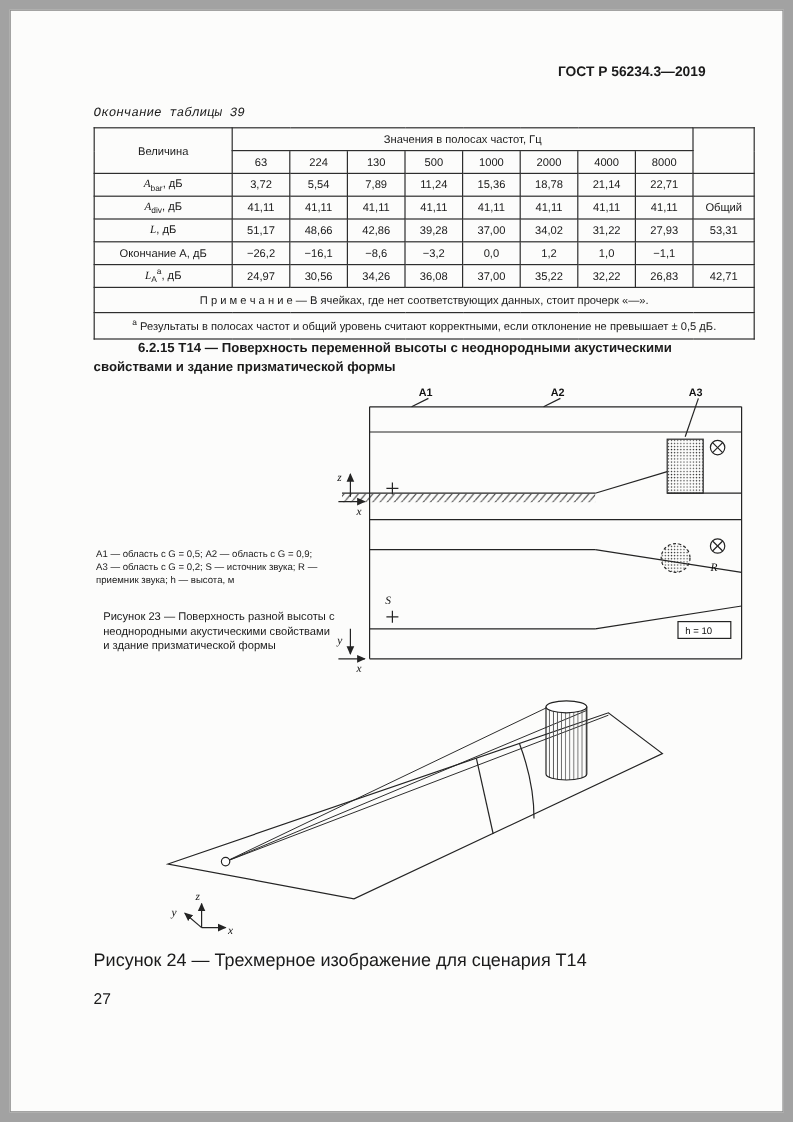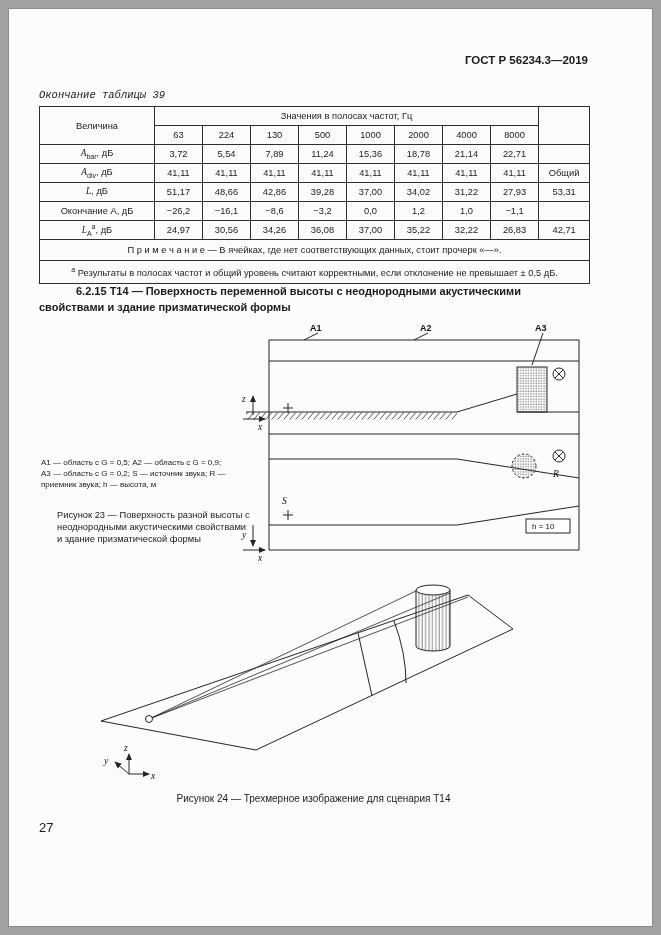--- a/index.html
+++ b/index.html
@@ -1,40 +1,40 @@
 <!DOCTYPE html>
 <html><head>
 <meta charset="utf-8">
 <style>
   * { margin:0; padding:0; box-sizing:border-box; }
   html,body { width:661px; height:935px; }
   body { background:#a2a2a2; font-family:"Liberation Sans", sans-serif; color:#1a1a1a; position:relative; }
-  .page { position:absolute; left:8px; top:8px; right:8px; bottom:8px; background:#fcfcfb; border:1px solid #8d8d8d; }
+  .page { position:absolute; left:8px; top:8px; right:8px; bottom:8px; background:#fcfcfb; border:1px solid #8d8d8d;padding-left:39px; }
   .content { position:relative; height:100%; padding:45px 64px 0 30px; }
 
   .doc-header { text-align:right; font-weight:bold; font-size:11.5px; }
   .tbl-caption { font-style:italic; font-size:10.5px; margin-top:23px;font-family:Liberation Mono, monospace; }
 
   table { width:100%; border-collapse:collapse; margin-top:5px; table-layout:fixed; }
   col.c-lbl { width:115px; } col.c-f { width:48px; } col.c-t { width:51px; }
   th,td { border:1px solid #2e2e2e; font-size:9.3px; text-align:center; padding:2px 3px; height:19px; font-weight:normal; }
   td.lbl .math { font-family:"Liberation Serif",serif; font-style:italic; }
   sub { font-size:7px; } sup { font-size:7px; }
   tr.note-row td, tr.foot-row td { text-align:center; padding:4px 6px; height:auto; line-height:1.3; }
 
   .sec-heading { font-weight:bold; font-size:11px; line-height:1.4; text-indent:37px; }
 
   .fig23 { position:relative; margin-top:5px; height:250px; }
   .fig23 svg { position:absolute; left:192px; top:0; }
   .legend { position:absolute; left:2px; top:138px; width:190px; font-size:8px; line-height:1.35; }
-  .cap23 { position:absolute; left:18px; top:189px; width:196px; font-size:9.3px; line-height:1.3; }
+  .cap23 { position:absolute; left:8px; top:189px; width:196px; font-size:9.3px; line-height:1.3; }
 
   .fig24 { position:relative; margin-top:8px; height:210px; }
   .fig24 svg { position:absolute; left:15px; top:0; }
-  .cap24 { text-align:center; font-size:10px; margin-top:5px; }
+  .cap24 { font-size:15px; margin-top:5px; }
   .page-num { text-align:left; font-size:13px; margin-top:16px; padding-right:4px; }
 
   .ln { stroke:#242424; stroke-width:1; fill:none; }
   .thin { stroke:#242424; stroke-width:0.8; fill:none; }
   .fill-dark { fill:#242424; stroke:none; }
   .wfill { fill:#fff; }
   .stip { fill:url(#stip); stroke:#2a2a2a; stroke-width:1; }
   svg text { stroke:none; fill:#111; font-size:9px; font-family:"Liberation Sans",sans-serif; }
   .t-it { font-family:"Liberation Serif",serif; font-style:italic; font-size:9.5px; }
   .t-bold { font-weight:bold; font-size:9px; }

